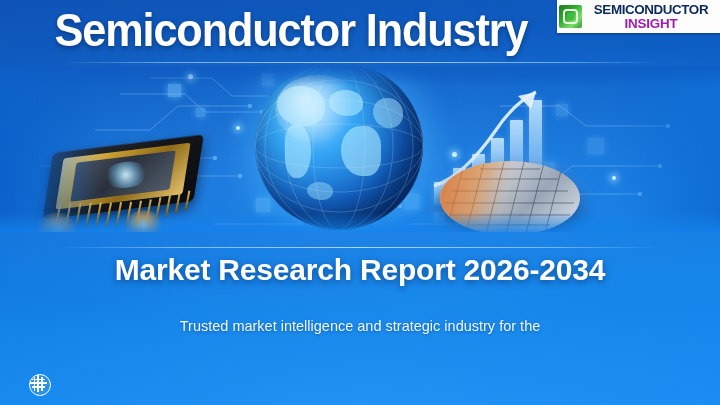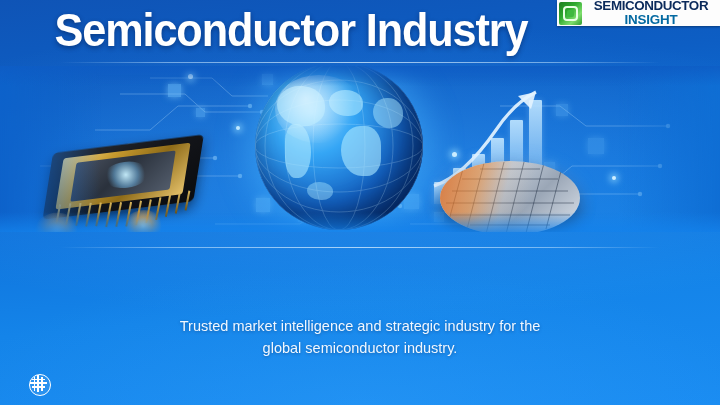--- a/index.html
+++ b/index.html
@@ -13,21 +13,21 @@
   .bg-wash{
     position:absolute;inset:0;
     background:
       radial-gradient(120% 60% at 50% 42%, rgba(90,180,255,.28) 0%, rgba(20,110,210,0) 62%),
       radial-gradient(80% 50% at 50% 100%, rgba(60,170,255,.25) 0%, rgba(20,110,210,0) 70%);
     pointer-events:none;
   }
 
   
   .logo-box{
-    position:absolute;right:0;top:0;width:163px;height:26px;
+    position:absolute;right:0;top:0;width:163px;height:33px;
     background:#fdfdfd;display:flex;align-items:center;gap:3px;
     padding:0 3px 0 2px;box-sizing:border-box;
     box-shadow:0 1px 2px rgba(0,0,0,.35);
   }
   .chip-mark{
     width:23px;height:23px;flex:0 0 23px;border-radius:2px;
     background:linear-gradient(135deg,#1f7d1f 0%,#2faa2f 40%,#7ede6d 72%,#2e9b2e 100%);
     position:relative;
   }
   .chip-mark:before{
@@ -37,21 +37,21 @@
   .chip-mark:after{
     content:"";position:absolute;left:8px;top:8px;right:8px;bottom:8px;
     background:#3fb93f;border-radius:2px;
   }
   .logo-txt{line-height:1.02;text-align:center;flex:1;}
   .logo-l1{
     display:block;font-size:13.4px;font-weight:bold;color:#0b2a5b;
     letter-spacing:-.4px;font-family:"Liberation Sans",sans-serif;
   }
   .logo-l2{
-    display:block;font-size:13.4px;font-weight:bold;color:#0369a1;
+    display:block;font-size:13.4px;font-weight:bold;color:#a21caf;
     letter-spacing:-.2px;
   }
 
   
   .title{
     position:absolute;left:0;right:0;top:6px;text-align:center;
     padding-right:150px;
     font-size:47px;line-height:1;font-weight:bold;color:#fff;
     letter-spacing:-1.2px;
     text-shadow:0 2px 5px rgba(0,20,60,.45);
@@ -323,24 +323,24 @@
   <div class="title">Semiconductor Industry</div>
 
   <div class="logo-box">
     <div class="chip-mark"></div>
     <div class="logo-txt">
       <span class="logo-l1">SEMICONDUCTOR</span>
       <span class="logo-l2">INSIGHT</span>
     </div>
   </div>
 
+  <div class="headline">Market Research Report 2026-2034</div>
 
   <div class="sub">
     <span>Trusted market intelligence and strategic industry for the</span><br>
-    <span>global semiconductor industry.</span>
   </div>
 
   <div class="footer">
     <span class="globe-ico">
       <i style="left:7.2px;top:0;width:1.4px;height:17px;"></i>
       <i style="left:0;top:7.2px;width:17px;height:1.4px;"></i>
       <i style="left:2px;top:3.6px;width:13px;height:1.2px;"></i>
       <i style="left:2px;top:11.4px;width:13px;height:1.2px;"></i>
       <i style="left:3.6px;top:1.5px;width:1.2px;height:14px;"></i>
       <i style="left:11.4px;top:1.5px;width:1.2px;height:14px;"></i>

